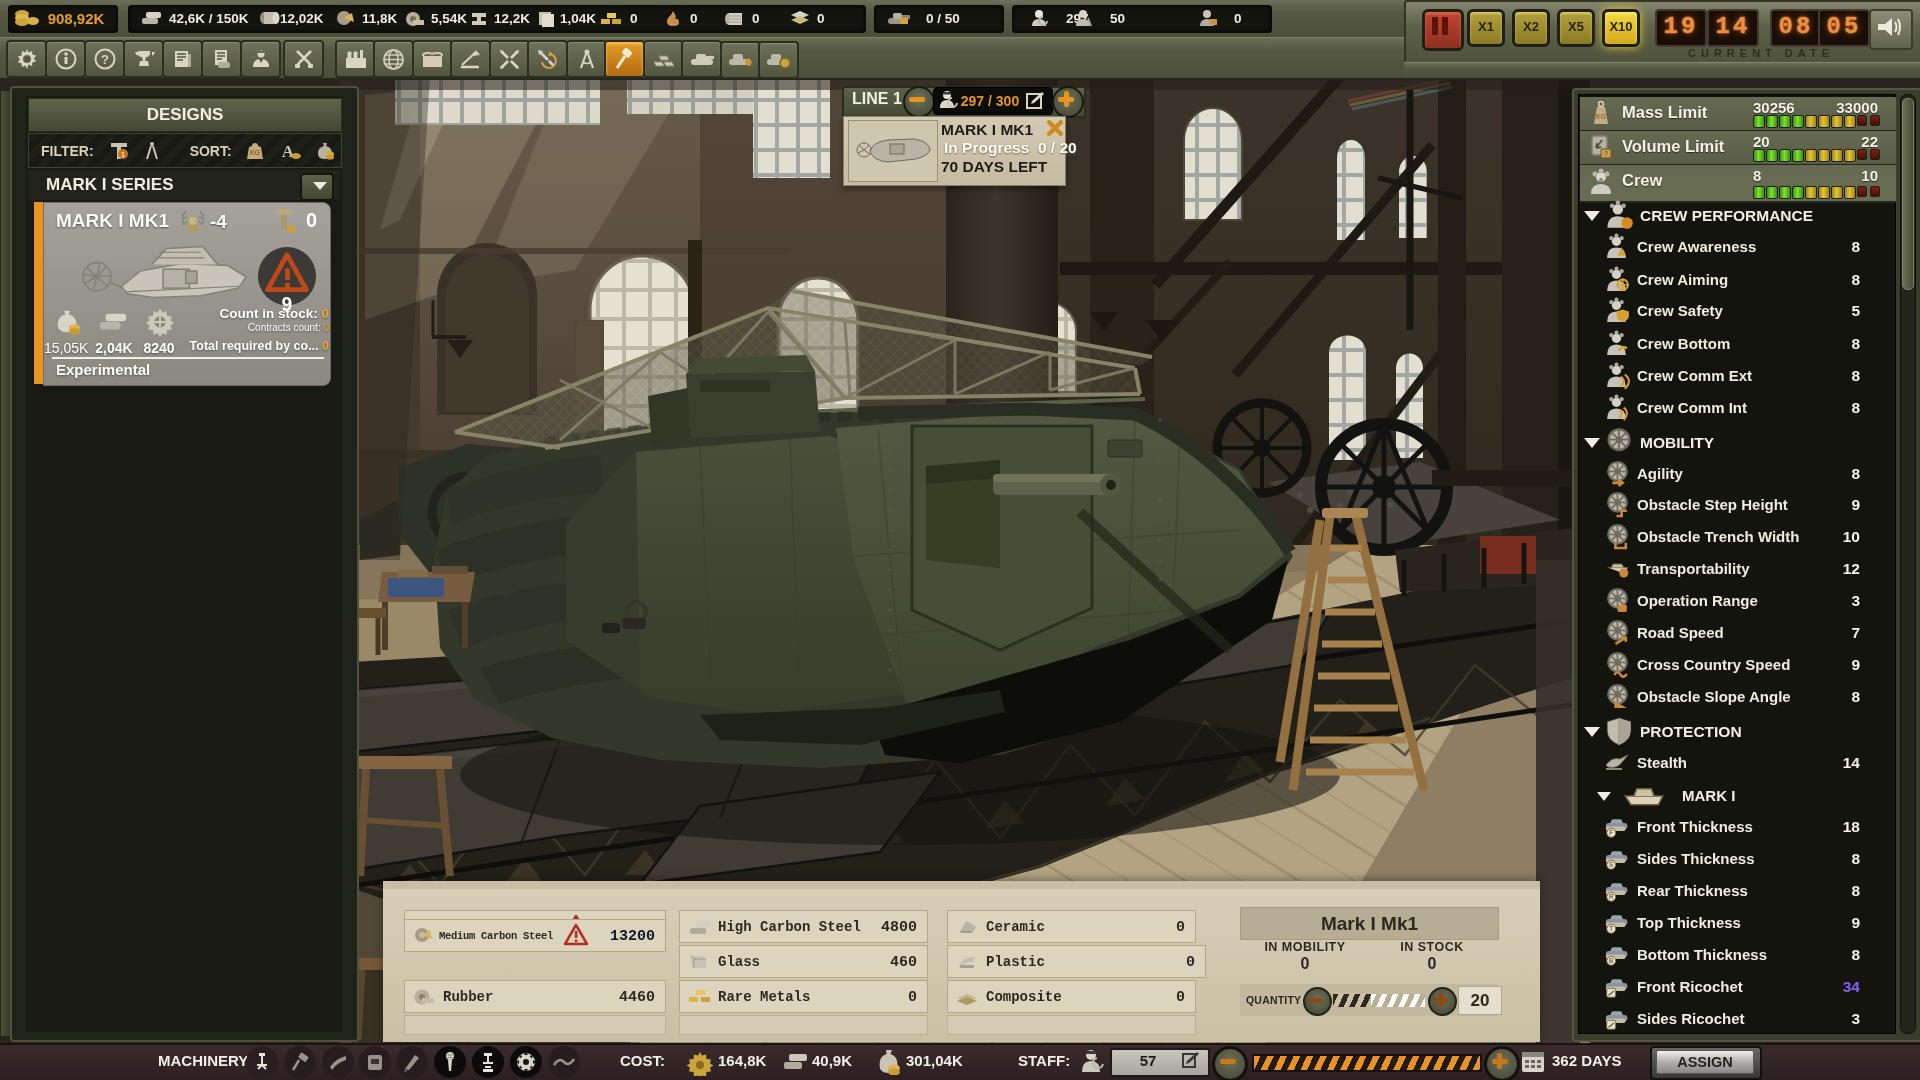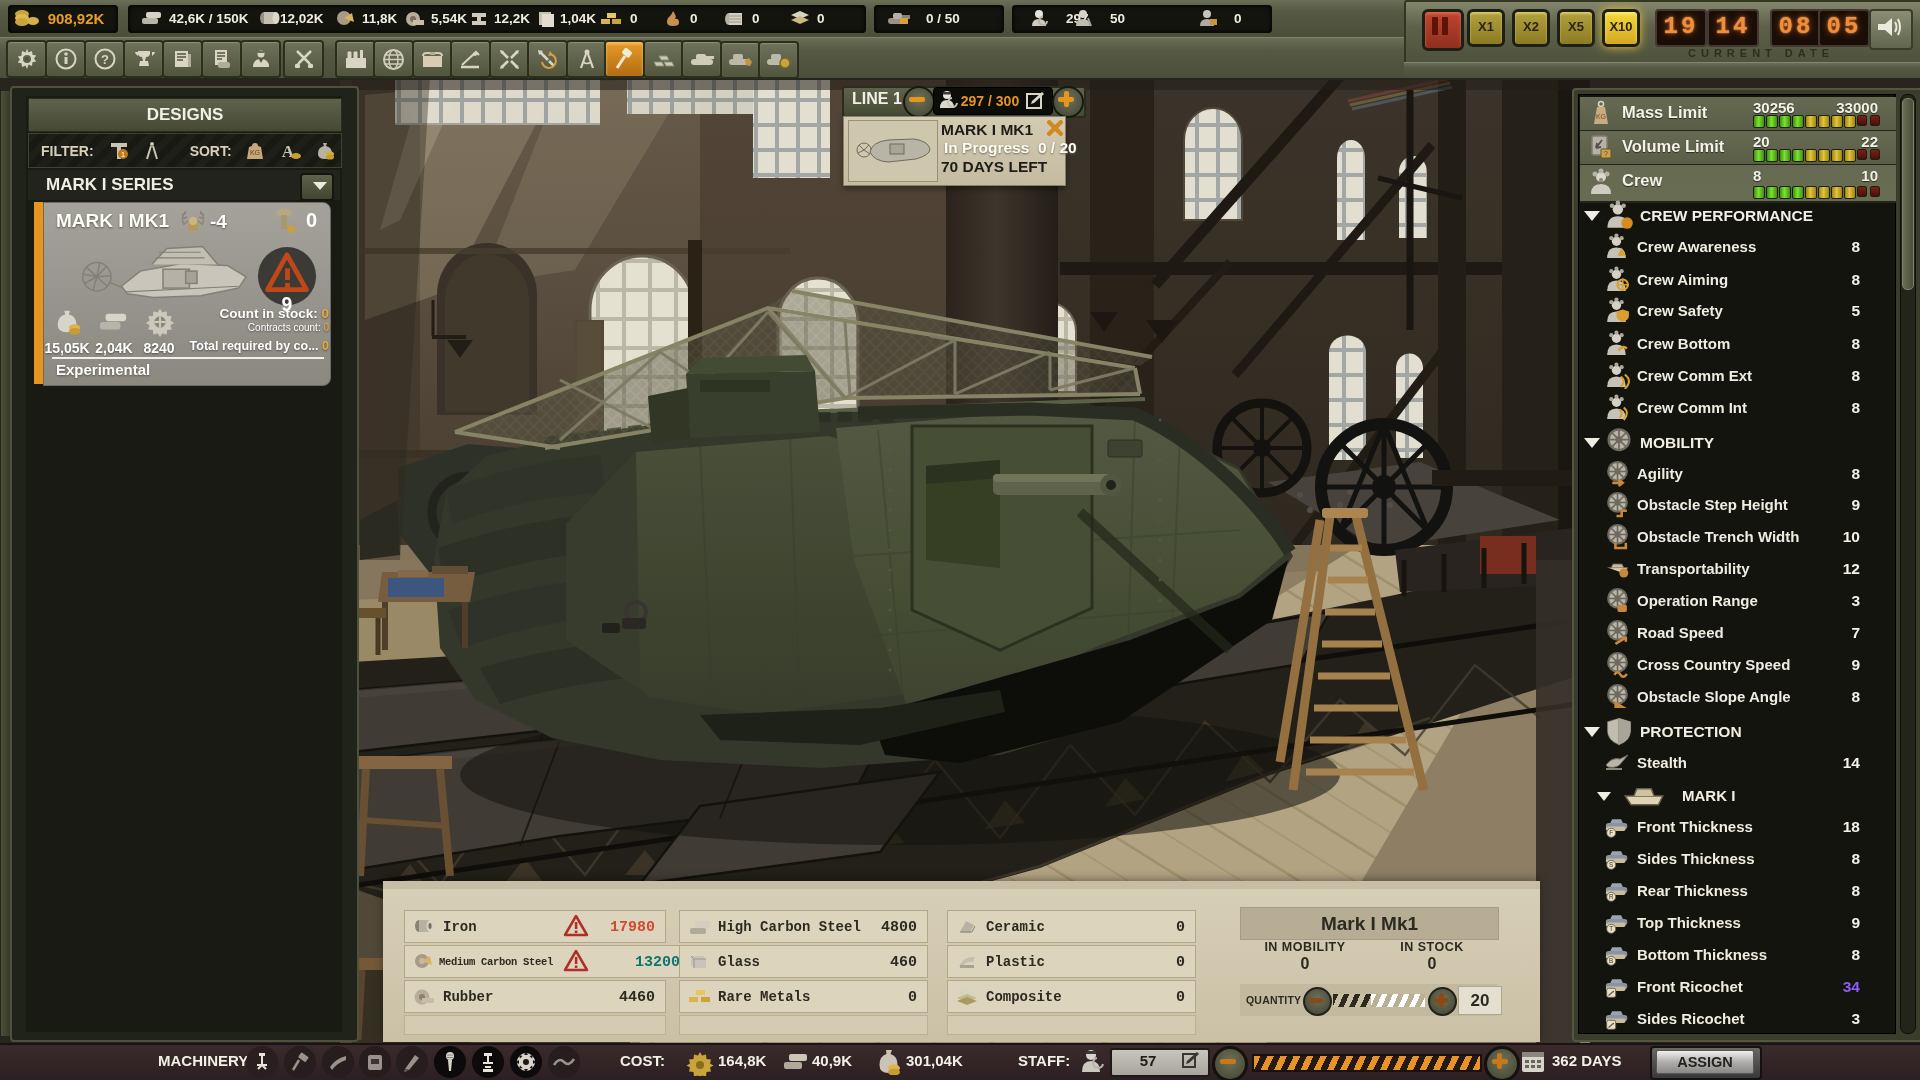--- a/index.html
+++ b/index.html
@@ -770,21 +770,21 @@
         </svg>
       <svg class="abs" style="left:54px;top:106px;" width="32" height="28" viewBox="0 0 34 30">
           <rect x="2" y="14" width="22" height="8" rx="3" fill="#b8b4a8"></rect>
           <rect x="8" y="5" width="22" height="8" rx="3" fill="#d8d4c8"></rect>
         </svg>
       <svg class="abs" style="left:100px;top:103px;" width="32" height="32" viewBox="0 0 34 34">
           <path d="M17 3 l2.5 4 4.5-1.5 0.5 5 5 0.5-1.5 4.5 4 2.5-4 2.5 1.5 4.5-5 0.5-0.5 5-4.5-1.5-2.5 4-2.5-4-4.5 1.5-0.5-5-5-0.5 1.5-4.5-4-2.5 4-2.5-1.5-4.5 5-0.5 0.5-5 4.5 1.5Z" fill="#ccc8bc"></path>
           <circle cx="17" cy="17" r="6" fill="#8a8678"></circle>
           <path d="M17 11 v12 M11 17 h12" stroke="#ccc8bc" stroke-width="2"></path>
         </svg>
-      <div class="abs" style="left:0px;top:137px;width:46px;text-align:center;color:#fff;font-weight:bold;font-size:14px;text-shadow:0 1px 2px #55524c;">15,05K</div>
+      <div class="abs" style="left:0px;top:137px;width:46px;text-align:left;color:#fff;font-weight:normal;font-size:14px;text-shadow:0 1px 2px #55524c;">15,05K</div>
       <div class="abs" style="left:48px;top:137px;width:44px;text-align:center;color:#fff;font-weight:bold;font-size:14px;text-shadow:0 1px 2px #55524c;">2,04K</div>
       <div class="abs" style="left:94px;top:137px;width:42px;text-align:center;color:#fff;font-weight:bold;font-size:14px;text-shadow:0 1px 2px #55524c;">8240</div>
       <div class="abs" style="left:130px;top:103px;width:155px;text-align:right;color:#fff;font-weight:bold;font-size:13.5px;text-shadow:0 1px 2px #55524c;">Count in stock: <span style="color:#e8a838">0</span></div>
       <div class="abs" style="left:130px;top:119px;width:155px;text-align:right;color:#fff;font-weight:normal;font-size:10px;text-shadow:0 1px 2px #55524c;">Contracts count: <span style="color:#e8a838">0</span></div>
       <div class="abs" style="left:118px;top:136px;width:167px;text-align:right;color:#fff;font-weight:bold;font-size:12.5px;white-space:nowrap;text-shadow:0 1px 2px #55524c;">Total required by co... <span style="color:#e8a838">0</span></div>
       <div class="abs" style="left:8px;top:154px;width:272px;height:2px;background:#f0eee8;"></div>
       <div class="abs" style="left:12px;top:158px;color:#fff;font-weight:bold;font-size:15px;text-shadow:0 1px 2px #55524c;">Experimental</div>
     </div>
   </div>
 
@@ -1154,33 +1154,33 @@
           <ellipse cx="17" cy="8" rx="1.6" ry="3" fill="#776f60"></ellipse>
         </svg>
         <span class="mn">Iron</span>
         <svg class="abs" style="left:158px;top:3px;" width="26" height="24" viewBox="0 0 26 24">
           <path d="M13 2 L24 21 H2Z" fill="none" stroke="#b03028" stroke-width="2.5" stroke-linejoin="round"></path>
           <rect x="11.8" y="8" width="2.6" height="7" fill="#b03028"></rect>
           <rect x="11.8" y="16.5" width="2.6" height="2.6" fill="#b03028"></rect>
         </svg>
         <span class="mv" style="color:#d04a30;">17980</span>
       </div>
-    <div class="mrow" style="left:404px;top:945px;width:260px;padding-left:25px;">
+    <div class="mrow" style="left:404px;top:919px;width:260px;">
         <svg class="mi" width="22" height="17" viewBox="0 0 22 17">
           <circle cx="9" cy="8" r="7" fill="#a89a84"></circle>
           <path d="M9 8 L17 3 L19 12 Z" fill="#d8b45a"></path>
           <circle cx="9" cy="8" r="3" fill="#c4b8a2"></circle>
         </svg>
         <span class="mn" style="font-size:10.5px;top:10px;left:34px;letter-spacing:-0.3px;">Medium Carbon Steel</span>
         <svg class="abs" style="left:158px;top:3px;" width="26" height="24" viewBox="0 0 26 24">
           <path d="M13 2 L24 21 H2Z" fill="none" stroke="#b03028" stroke-width="2.5" stroke-linejoin="round"></path>
           <rect x="11.8" y="8" width="2.6" height="7" fill="#b03028"></rect>
           <rect x="11.8" y="16.5" width="2.6" height="2.6" fill="#b03028"></rect>
         </svg>
-        <span class="mv" style="color:#0f766e;">13200</span>
+        <span class="mv" style="color:#0f172a;">13200</span>
       </div>
     <div class="mrow" style="left:404px;top:980px;width:260px;">
         <svg class="mi" width="22" height="17" viewBox="0 0 22 17">
           <circle cx="9" cy="9" r="7.5" fill="#b8ad98"></circle>
           <circle cx="9" cy="9" r="3" fill="#8a8070"></circle>
           <rect x="9" y="10" width="12" height="5" fill="#c8bda6"></rect>
         </svg>
         <span class="mn">Rubber</span>
         <span class="mv">4460</span>
       </div>
@@ -1211,21 +1211,21 @@
         <span class="mv">0</span>
       </div>
     <div class="mrow" style="left:947px;top:910px;width:247px;">
         <svg class="mi" width="22" height="18" viewBox="0 0 22 18">
           <path d="M4 14 L10 3 l8 4 -4 8Z" fill="#b8b2a4"></path>
           <path d="M4 14 h12 l3-6" fill="none" stroke="#8a8478"></path>
         </svg>
         <span class="mn">Ceramic</span>
         <span class="mv">0</span>
       </div>
-    <div class="mrow" style="left:947px;top:945px;width:247px;">
+    <div class="mrow" style="left:947px;top:945px;width:247px;padding-left:10px;">
         <svg class="mi" width="22" height="18" viewBox="0 0 22 18">
           <path d="M3 13 Q8 3 19 4 L17 9 Q10 8 6 14Z" fill="#c4beb0"></path>
           <rect x="4" y="12" width="14" height="3" fill="#a8a294"></rect>
         </svg>
         <span class="mn">Plastic</span>
         <span class="mv">0</span>
       </div>
     <div class="mrow" style="left:947px;top:980px;width:247px;">
         <svg class="mi" width="22" height="17" viewBox="0 0 22 17">
           <polygon points="11,1 21,5 11,9 1,5" fill="#d8d2c2"></polygon>

